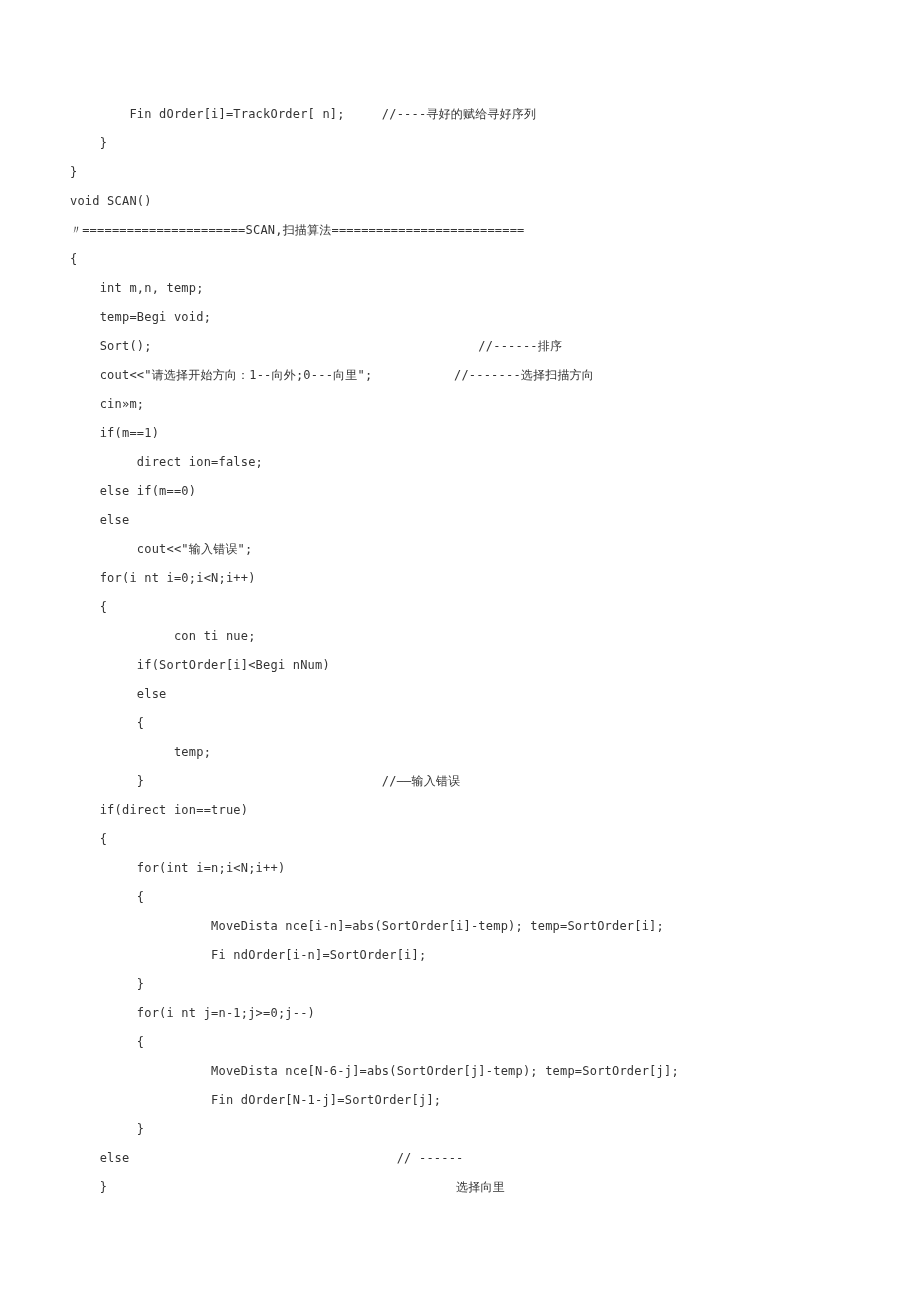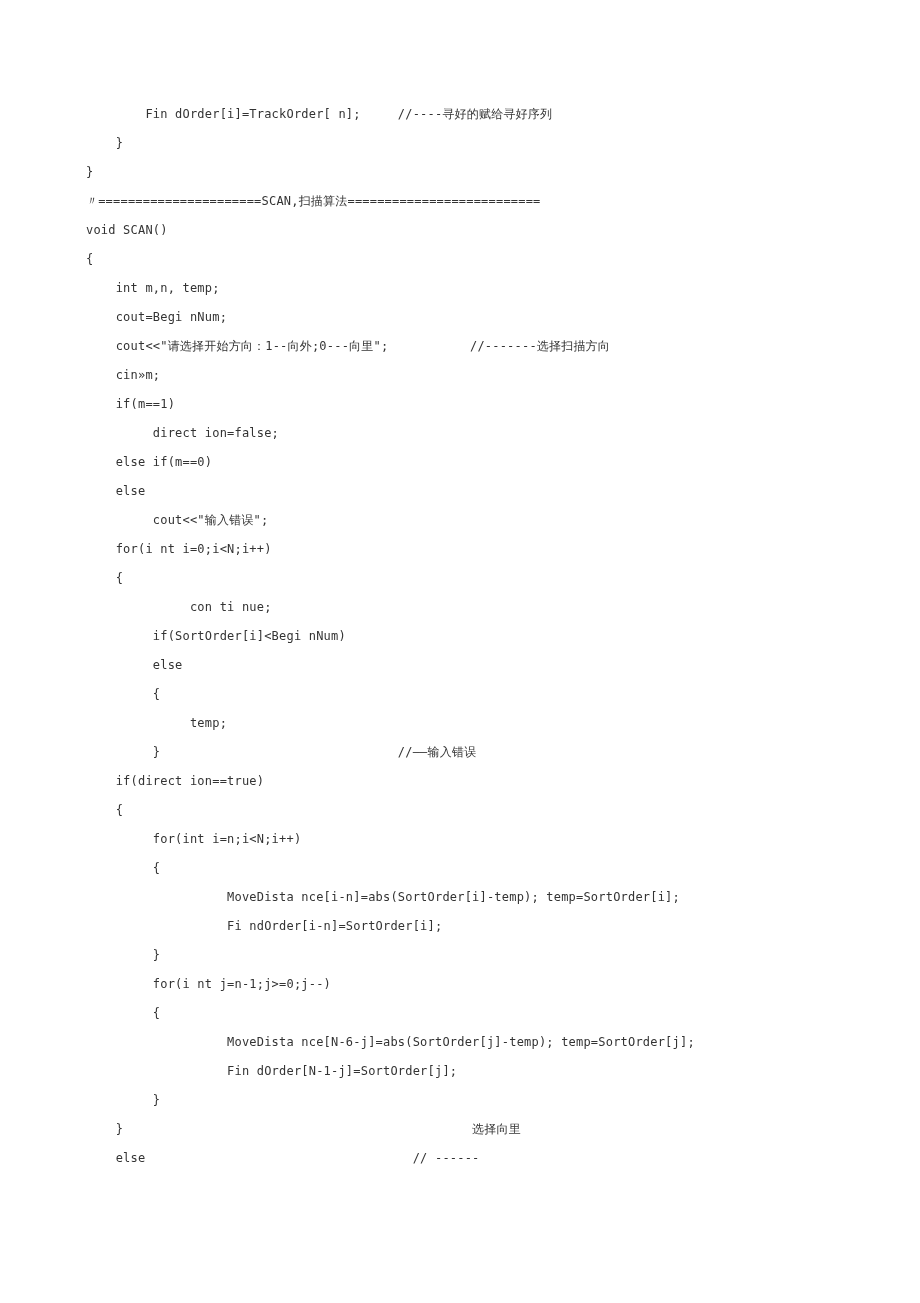--- a/index.html
+++ b/index.html
@@ -16,37 +16,37 @@
     box-sizing: border-box;
     font-family: "SimSun", "NSimSun", "FangSong", "Microsoft YaHei", monospace;
     font-size: 12px;
     color: #333333;
     position: relative;
   }
   .code-line {
     white-space: pre;
     line-height: 29px;
     letter-spacing: 0.2px;
-    margin-left: 16px;
   }
 </style>
 </head>
 <body>
 
 <div class="page">
   <div class="code-block">
     <div class="code-line">        Fin dOrder[i]=TrackOrder[ n];     //----寻好的赋给寻好序列</div>
     <div class="code-line">    }</div>
     <div class="code-line">}</div>
     <div class="code-line"></div>
+    <div class="code-line">void SCAN()</div>
     <div class="code-line">〃======================SCAN,扫描算法==========================</div>
-    <div class="code-line">void SCAN()</div>
     <div class="code-line">{</div>
     <div class="code-line">    int m,n, temp;</div>
-    <div class="code-line">    cout=Begi nNum;</div>
+    <div class="code-line">    temp=Begi void;</div>
+    <div class="code-line">    Sort();                                            //------排序</div>
     <div class="code-line">    cout&lt;&lt;"请选择开始方向：1--向外;0---向里";           //-------选择扫描方向</div>
     <div class="code-line">    cin»m;</div>
     <div class="code-line">    if(m==1)</div>
     <div class="code-line">         direct ion=false;</div>
     <div class="code-line">    else if(m==0)</div>
     <div class="code-line">    else</div>
     <div class="code-line">         cout&lt;&lt;"输入错误";</div>
     <div class="code-line">    for(i nt i=0;i&lt;N;i++)</div>
     <div class="code-line">    {</div>
     <div class="code-line">              con ti nue;</div>
@@ -62,16 +62,16 @@
     <div class="code-line">         for(int i=n;i&lt;N;i++)</div>
     <div class="code-line">         {</div>
     <div class="code-line">                   MoveDista nce[i-n]=abs(SortOrder[i]-temp); temp=SortOrder[i];</div>
     <div class="code-line">                   Fi ndOrder[i-n]=SortOrder[i];</div>
     <div class="code-line">         }</div>
     <div class="code-line">         for(i nt j=n-1;j&gt;=0;j--)</div>
     <div class="code-line">         {</div>
     <div class="code-line">                   MoveDista nce[N-6-j]=abs(SortOrder[j]-temp); temp=SortOrder[j];</div>
     <div class="code-line">                   Fin dOrder[N-1-j]=SortOrder[j];</div>
     <div class="code-line">         }</div>
+    <div class="code-line">    else                                    // ------</div>
     <div class="code-line">    }                                               选择向里</div>
-    <div class="code-line">    else                                    // ------</div>
   </div>
 </div>
 
 </body></html>

